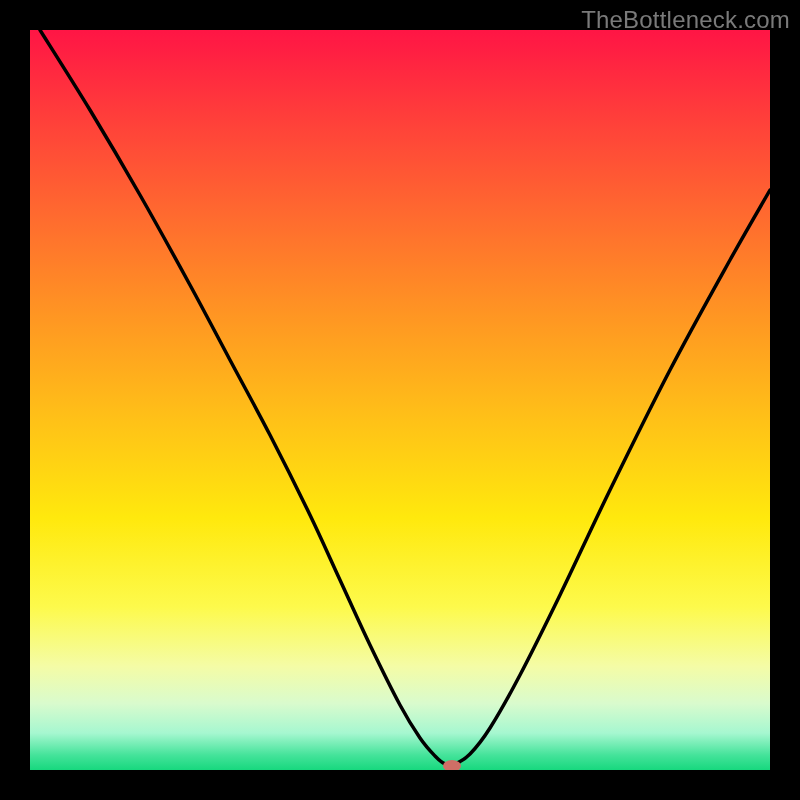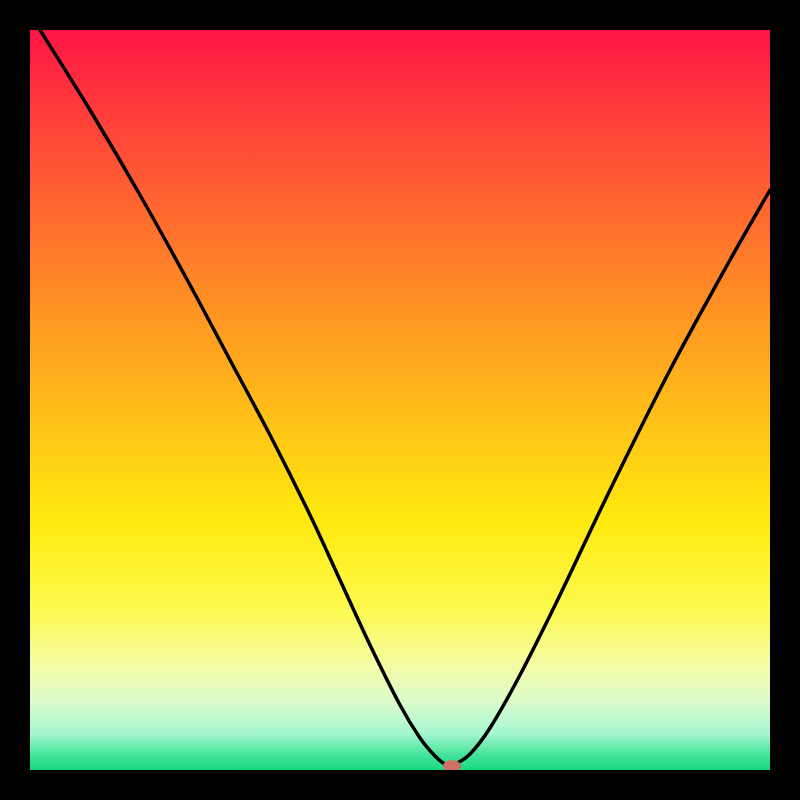--- a/index.html
+++ b/index.html
@@ -65,20 +65,21 @@
   }
   .marker {
     fill: #cf6f66;
     stroke: none;
   }
 </style>
 </head>
 <body>
 
 <div class="frame">
+  <div class="watermark">TheBottleneck.com</div>
 
   <div class="plot-area">
     <svg class="curve-svg" viewBox="0 0 740 740" preserveAspectRatio="none">
       <path id="curve-path" class="curve-path" d="M 10 0 C 18.33 13.33, 43.33 52.50, 60 80 C 76.67 107.50, 93.33 135.83, 110 165 C 126.67 194.17, 145.00 227.50, 160 255 C 175.00 282.50, 186.67 305.00, 200 330 C 213.33 355.00, 226.67 379.17, 240 405 C 253.33 430.83, 268.33 460.83, 280 485 C 291.67 509.17, 300.00 528.33, 310 550 C 320.00 571.67, 330.00 594.17, 340 615 C 350.00 635.83, 361.67 659.50, 370 675 C 378.33 690.50, 384.17 699.50, 390 708 C 395.83 716.50, 400.83 721.67, 405 726 C 409.17 730.33, 411.67 732.67, 415 734 C 418.33 735.33, 420.83 735.67, 425 734 C 429.17 732.33, 434.17 730.00, 440 724 C 445.83 718.00, 451.67 711.17, 460 698 C 468.33 684.83, 478.33 667.17, 490 645 C 501.67 622.83, 515.00 595.83, 530 565 C 545.00 534.17, 561.67 497.50, 580 460 C 598.33 422.50, 620.00 378.33, 640 340 C 660.00 301.67, 683.33 260.00, 700 230 C 716.67 200.00, 733.33 171.67, 740 160"></path>
       <ellipse id="marker" class="marker" cx="422" cy="736" rx="9" ry="6" style="fill: rgb(207, 111, 102);"></ellipse>
     </svg>
   </div>
 </div>
 
 </body></html>

